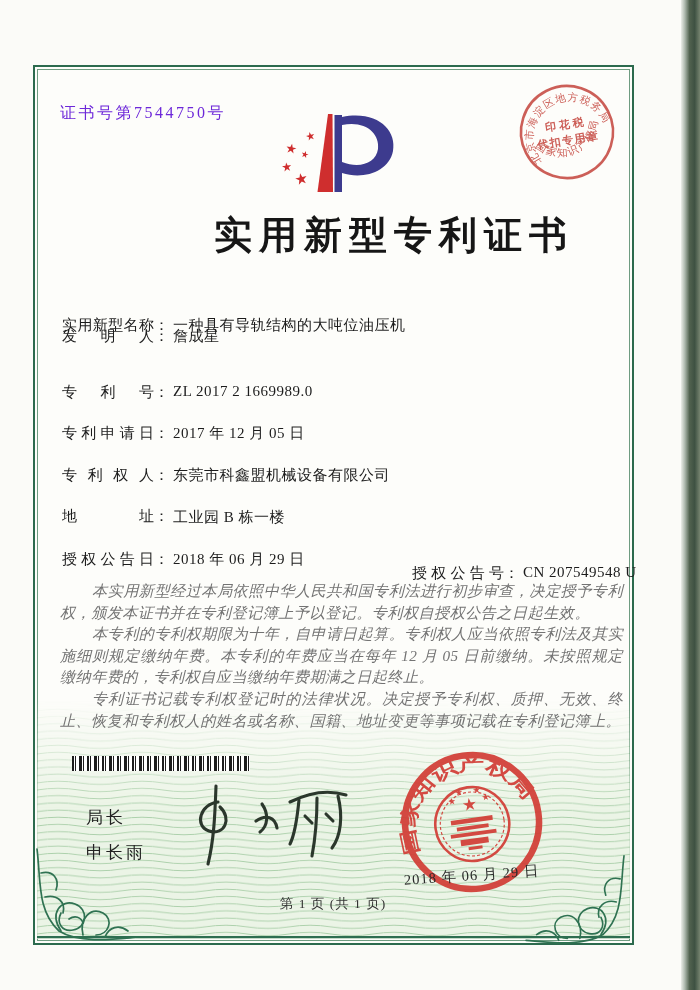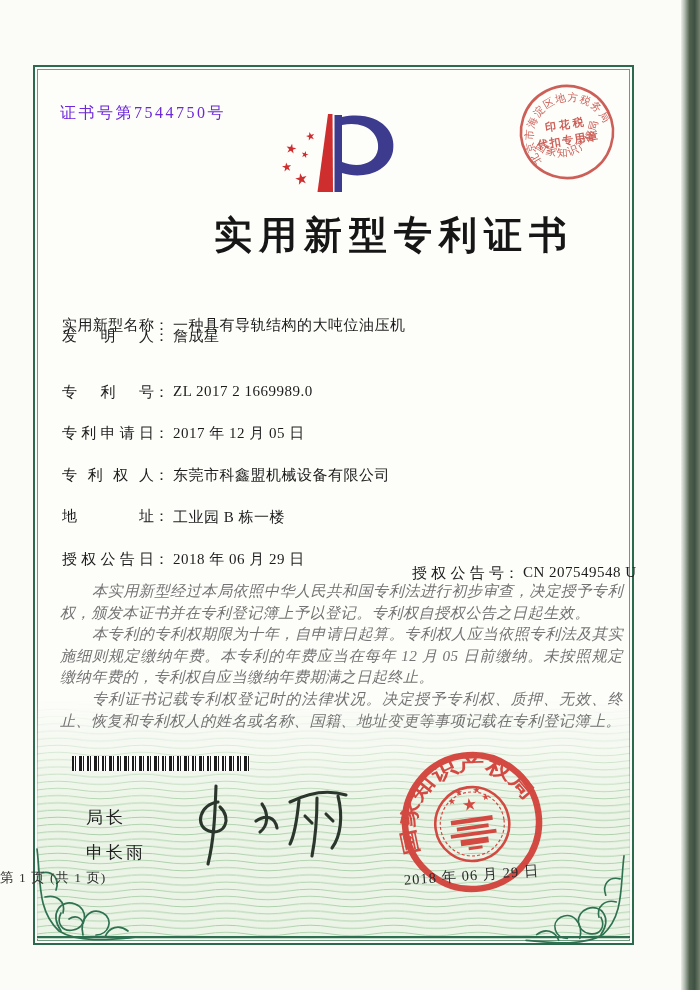--- a/index.html
+++ b/index.html
@@ -50,21 +50,21 @@
   .paragraphs p{margin:0;text-indent:2.1em;}
   .barcode{
     left:72px;top:756px;width:178px;height:15px;
     background-image:repeating-linear-gradient(90deg,
       #1c1c1c 0 2px,#ffffff 2px 3px,#1c1c1c 3px 4px,#ffffff 4px 7px,
       #1c1c1c 7px 10px,#ffffff 10px 11px,#1c1c1c 11px 12px,#ffffff 12px 15px);
   }
   .signoff{left:86px;top:806px;font-size:17px;letter-spacing:3px;color:#222;}
   .signoff .name{margin-top:12px;}
   .footer{
-    left:0;top:869px;width:666px;text-align:left;
+    left:0;top:895px;width:666px;text-align:center;
     font-size:13.5px;letter-spacing:1px;color:#333;
   }
   
   .guilloche{
     left:37px;top:700px;width:593px;height:239px;
     -webkit-mask-image:linear-gradient(to bottom,transparent 0,rgba(0,0,0,.55) 60px,#000 110px);
     mask-image:linear-gradient(to bottom,transparent 0,rgba(0,0,0,.55) 60px,#000 110px);
   }
   svg{display:block;}
   text{font-family:"Liberation Serif","DejaVu Serif",serif;}

